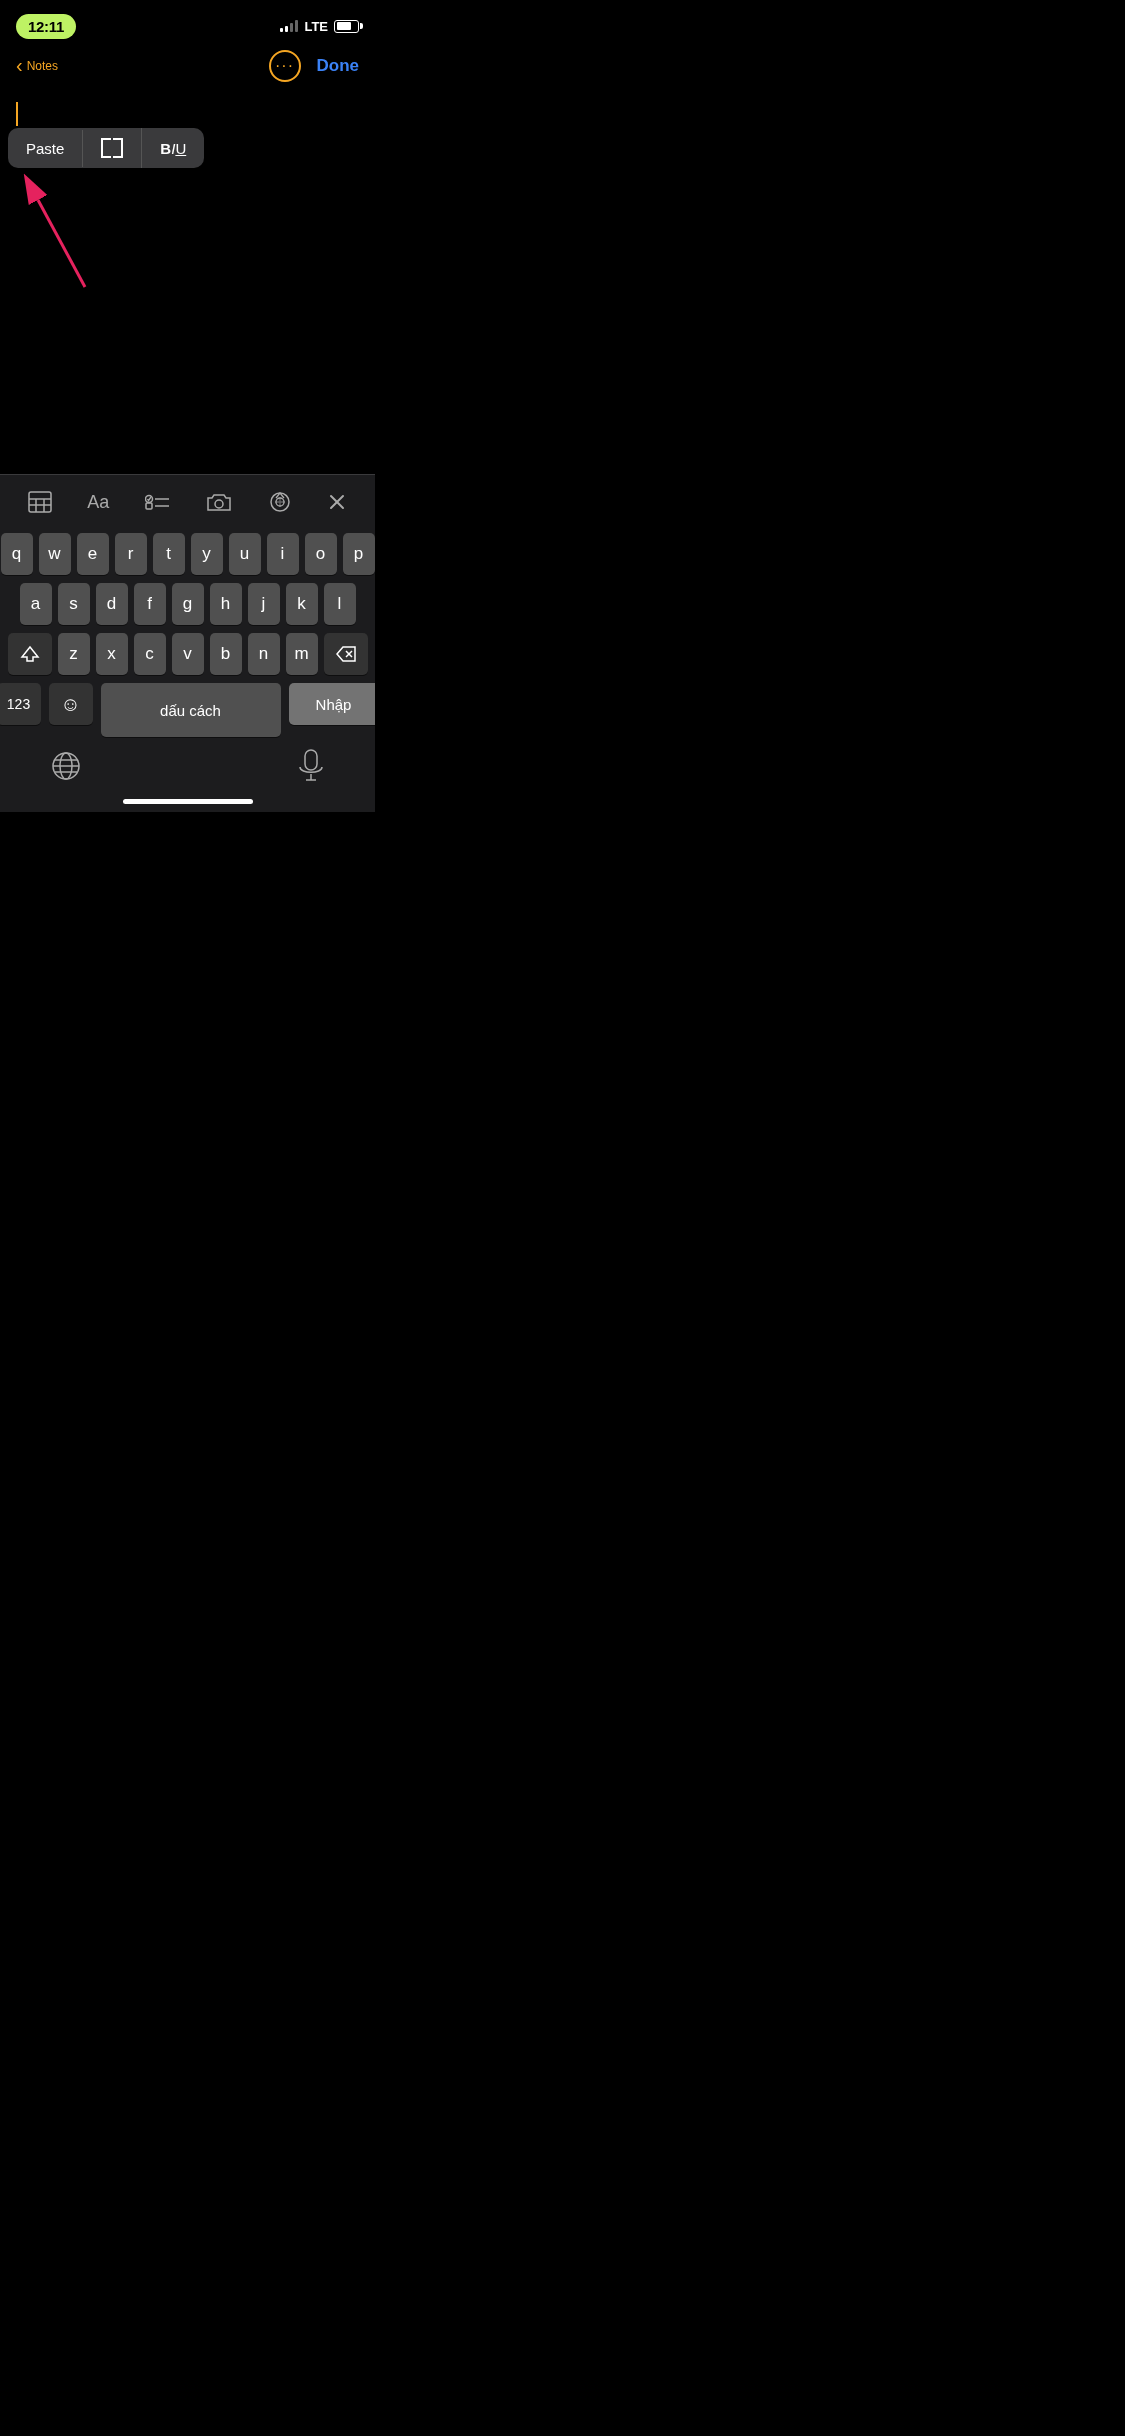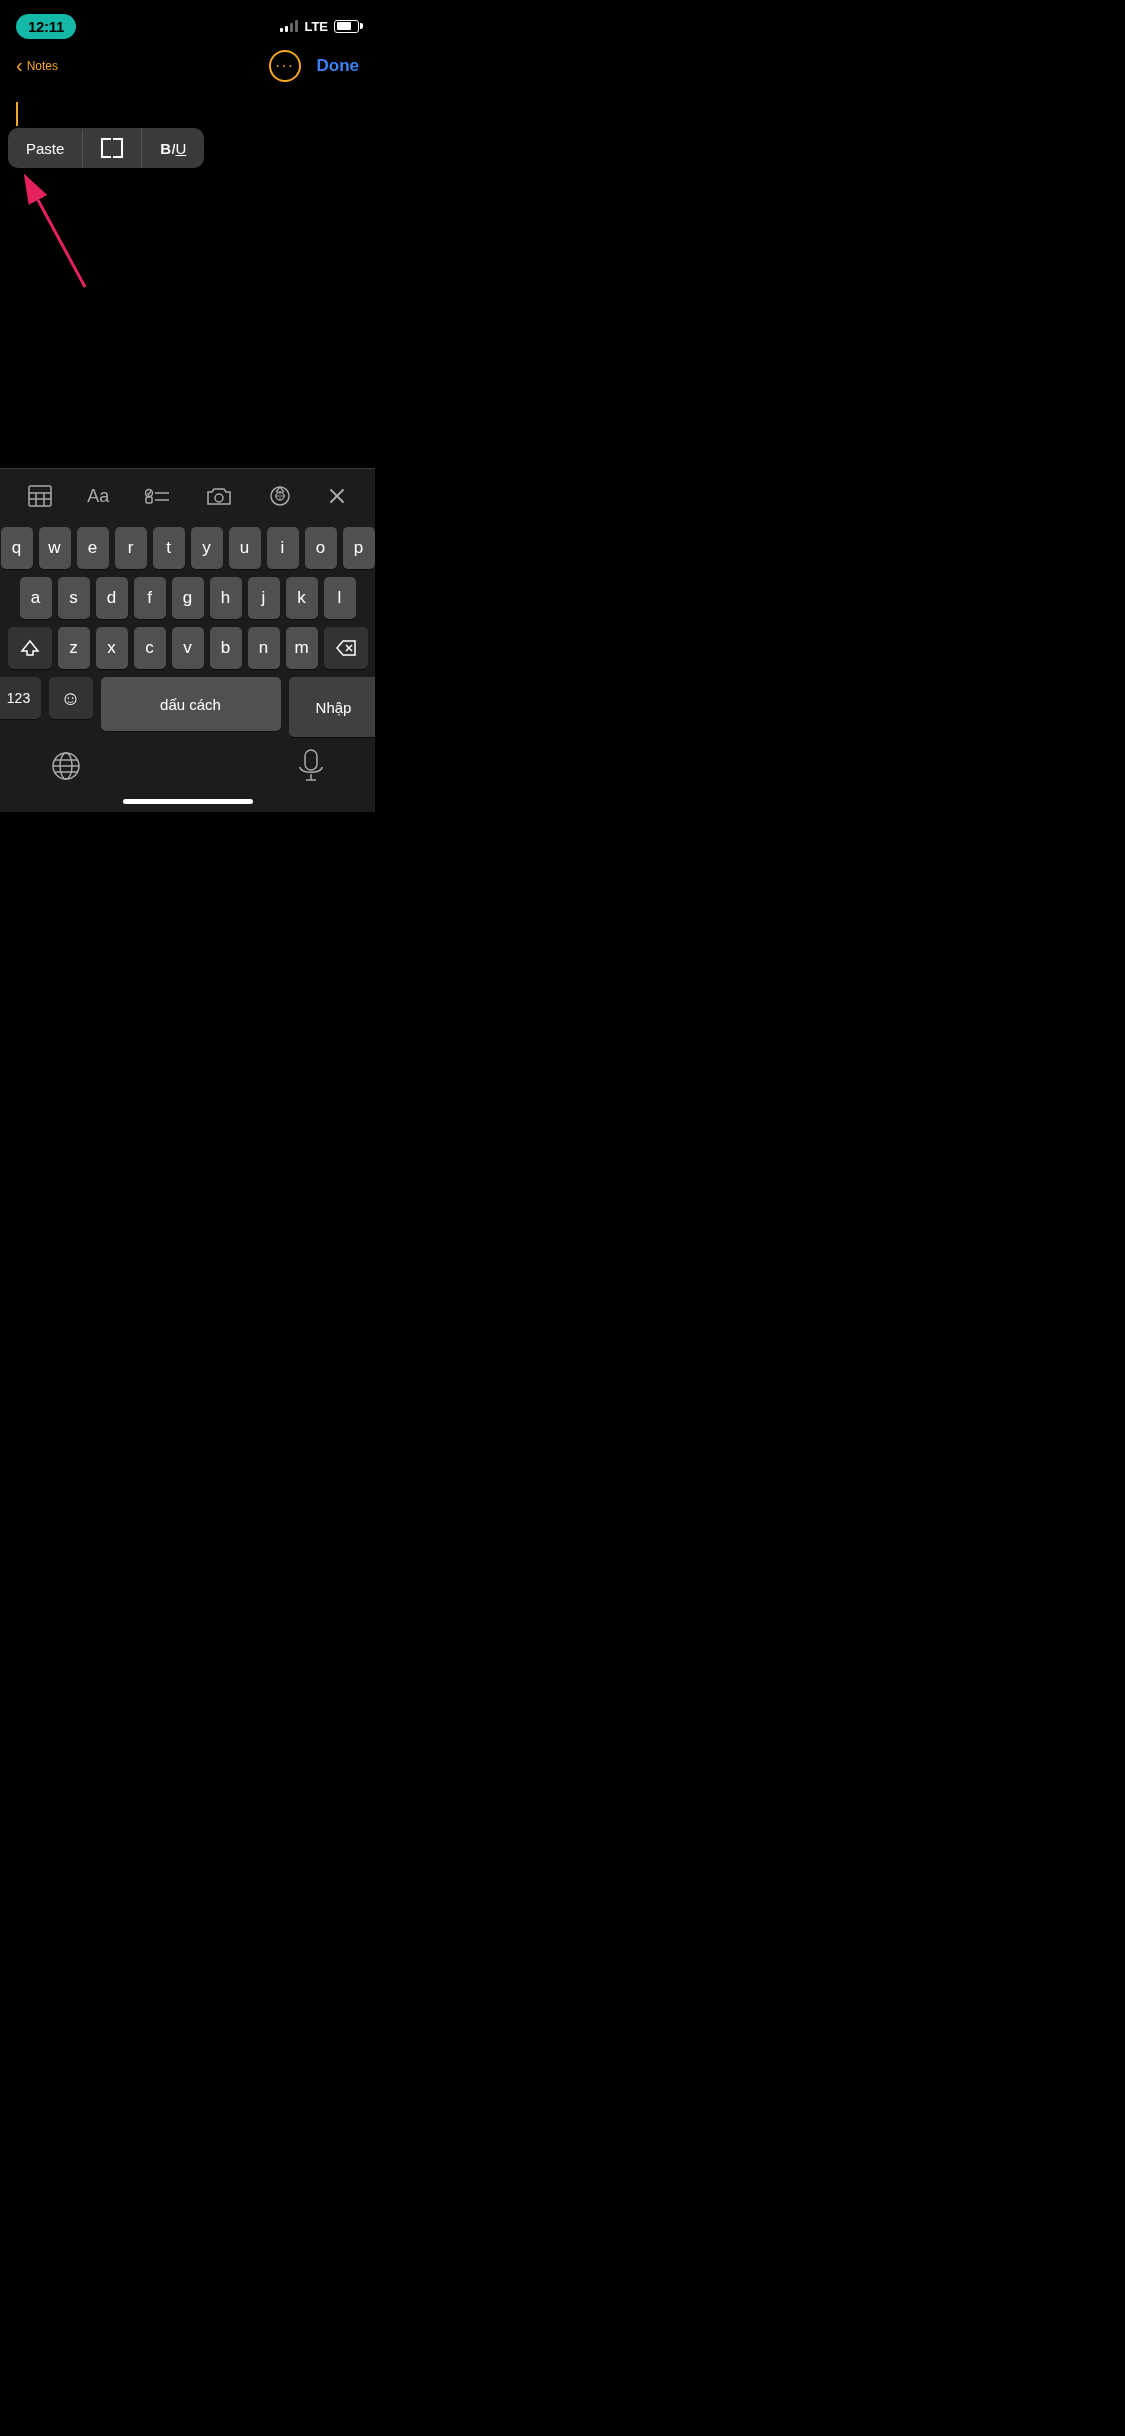--- a/index.html
+++ b/index.html
@@ -24,21 +24,21 @@
     
     .status-bar {
       display: flex;
       justify-content: space-between;
       align-items: center;
       padding: 14px 16px 6px;
       height: 44px;
       flex-shrink: 0;
     }
     .status-time {
-      background: #14b8a6;
+      background: #bef264;
       border-radius: 20px;
       padding: 4px 12px;
       font-size: 15px;
       font-weight: 600;
       color: #000;
       letter-spacing: -0.3px;
     }
     .status-right {
       display: flex;
       align-items: center;
@@ -279,23 +279,23 @@
     .key-wide {
       width: 44px;
       height: 42px;
     }
     .key-space {
       width: 180px;
       height: 54px;
       background: #505050;
     }
     .key-return {
-      background: #404040;
+      background: #737373;
       width: 90px;
-      height: 60px;
+      height: 42px;
       font-size: 15px;
     }
     .key-123 {
       background: #333;
       width: 44px;
       height: 42px;
       font-size: 14px;
     }
     .key-emoji {
       background: #333;

